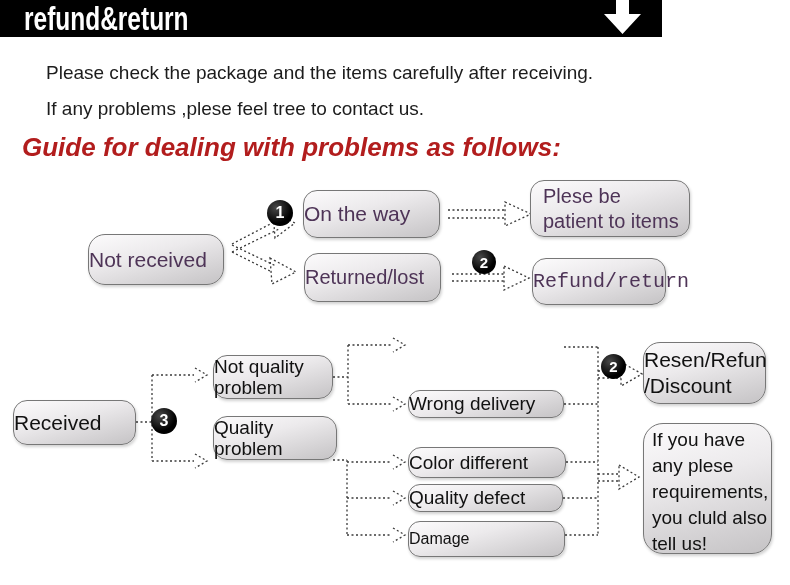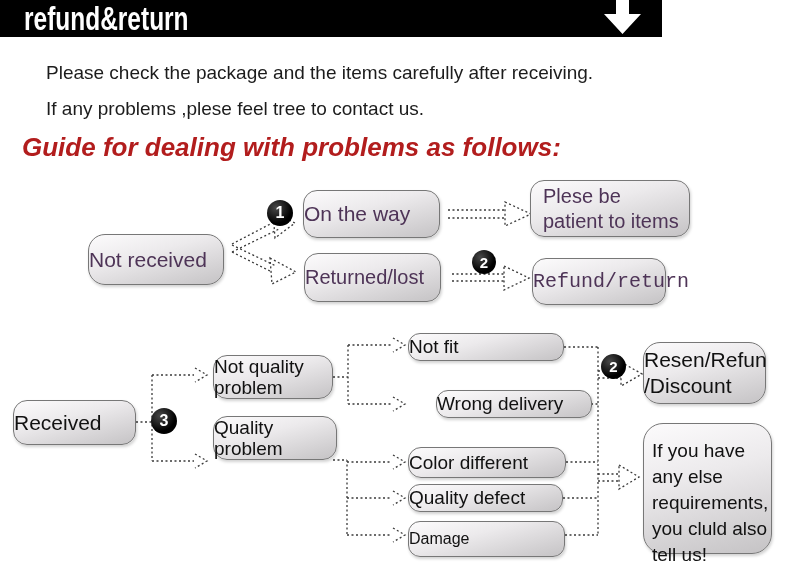--- a/index.html
+++ b/index.html
@@ -37,27 +37,27 @@
   .purple{color:#4e3457;}
   .n-notreceived{left:88px;top:214px;width:136px;height:51px;font-size:21px;border-radius:17px;margin-top:20px;}
   .n-ontheway{left:303px;top:190px;width:137px;height:48px;font-size:21px;}
   .n-returnedlost{left:304px;top:253px;width:137px;height:49px;font-size:20px;}
   .n-patient{left:530px;top:180px;width:160px;height:57px;font-size:20px;line-height:25px;align-items:flex-start;padding-left:12px;text-align:left;}
   .n-refundreturn{left:532px;top:258px;width:134px;height:47px;font-size:20px;font-family:Liberation Mono, monospace;}
   .n-received{left:13px;top:400px;width:123px;height:45px;font-size:21px;}
   .n-notquality{left:213px;top:355px;width:120px;height:44px;font-size:19px;line-height:21px;}
   .n-quality{left:213px;top:416px;width:124px;height:44px;font-size:19px;line-height:21px;}
   .n-notfit{left:408px;top:333px;width:156px;height:28px;font-size:19px;border-radius:12px;}
-  .n-wrongdelivery{left:408px;top:390px;width:156px;height:28px;font-size:19px;border-radius:12px;margin-left:28px;}
+  .n-wrongdelivery{left:408px;top:390px;width:156px;height:28px;font-size:19px;border-radius:12px;}
   .n-colordifferent{left:408px;top:447px;width:158px;height:31px;font-size:19px;border-radius:13px;}
   .n-qualitydefect{left:408px;top:484px;width:155px;height:28px;font-size:19px;border-radius:12px;}
   .n-damage{left:408px;top:521px;width:157px;height:36px;font-size:16px;border-radius:12px;}
   .n-resen{left:643px;top:342px;width:123px;height:62px;font-size:21px;line-height:26px;border-radius:17px;}
   .n-note{left:643px;top:423px;width:129px;height:131px;font-size:19px;line-height:26px;
-          border-radius:20px;align-items:flex-start;text-align:left;padding-left:8px;justify-content:flex-start;padding-top:14px;}
+          border-radius:20px;align-items:flex-start;text-align:left;padding-left:8px;justify-content:flex-start;padding-top:3px;}
   
   .badge{
     position:absolute;z-index:3;border-radius:50%;
     background:radial-gradient(circle at 35% 30%, #484848, #000 62%);
     color:#fff;font-weight:bold;display:flex;align-items:center;justify-content:center;
     font-size:16px;
   }
   .b1{left:267px;top:200px;width:26px;height:26px;}
   .b2{left:472px;top:250px;width:24px;height:24px;font-size:15px;}
   .b3{left:151px;top:408px;width:26px;height:26px;}
@@ -135,42 +135,39 @@
     <span>Received</span>
   </div>
   <div class="node n-notquality">
     <span>Not quality</span>
     <span>problem</span>
   </div>
   <div class="node n-quality">
     <span>Quality</span>
     <span>problem</span>
   </div>
-  <div class="node n-notfit">
-    <span>Not fit</span>
-  </div>
   <div class="node n-wrongdelivery">
     <span>Wrong delivery</span>
   </div>
   <div class="node n-qualitydefect">
     <span>Quality defect</span>
   </div>
   <div class="node n-colordifferent">
     <span>Color different</span>
   </div>
   <div class="node n-damage">
     <span>Damage</span>
   </div>
   <div class="node n-resen">
     <span>Resen/Refun</span>
     <span>/Discount</span>
   </div>
   <div class="node n-note">
     <span>If you have</span>
-    <span>any else</span>
+    <span>any plese</span>
     <span>requirements,</span>
     <span>you cluld also</span>
     <span>tell us!</span>
   </div>
 
   <div class="badge b1">1</div>
   <div class="badge b2">2</div>
   <div class="badge b3">3</div>
   <div class="badge b2b">2</div>
 

